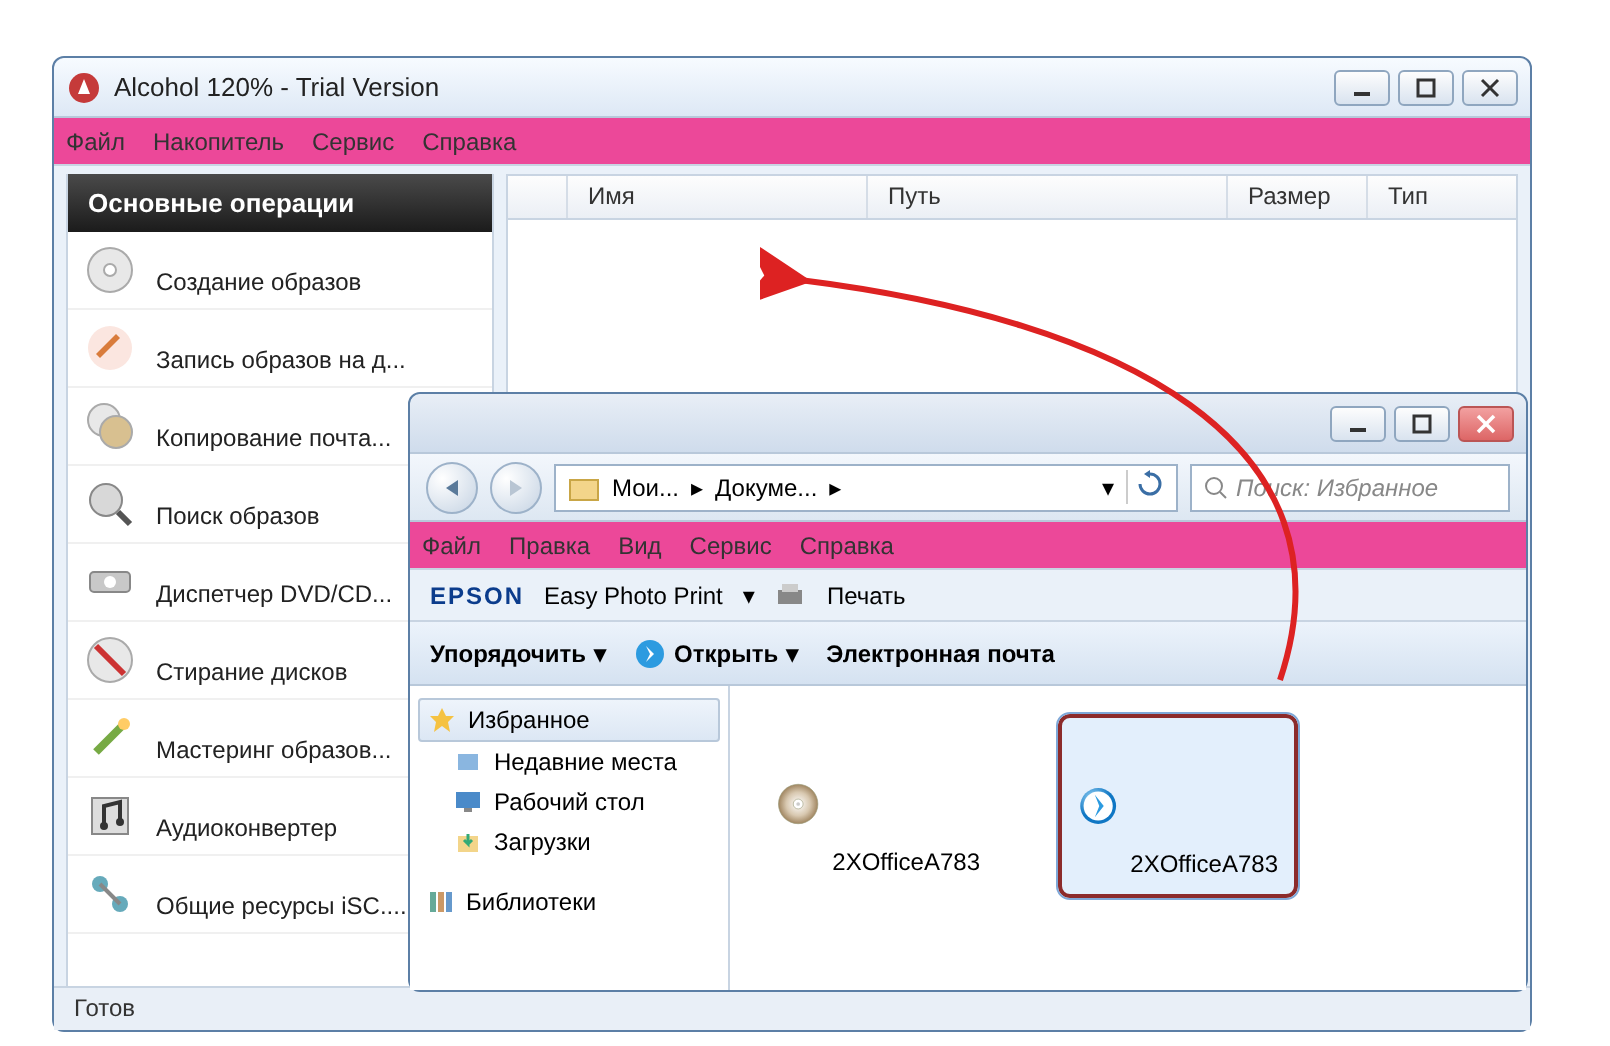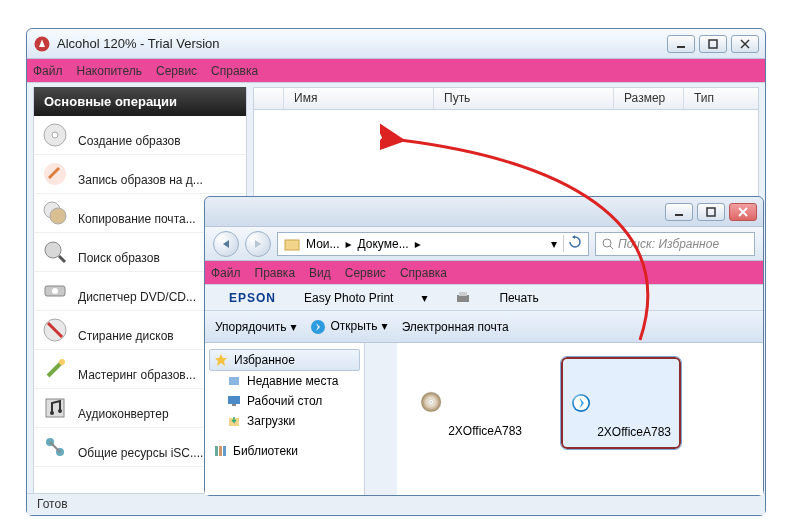--- a/index.html
+++ b/index.html
@@ -24,25 +24,25 @@
 .listhead { display:flex; height:22px; background:linear-gradient(#fdfdfd,#ebeff5); border-bottom:1px solid #c8d4e2; font-size:12px; color:#333; }
 .col { padding:3px 10px; border-right:1px solid #d5dde7; }
 .status { height:22px; font-size:12px; color:#333; padding:3px 10px; background:#e9eff7; border-top:1px solid #c8d4e2; }
 
 
 .exp-title { background: linear-gradient(#e8eef6,#cfdcec); }
 .navbar { height:34px; display:flex; align-items:center; gap:6px; padding:0 8px; background:linear-gradient(#f3f7fc,#dde7f2); border-bottom:1px solid #b8c8da; }
 .navbtn { width:26px; height:26px; border-radius:50%; background:radial-gradient(circle at 30% 30%,#fff,#c5d3e3); border:1px solid #9db2c9; display:flex; align-items:center; justify-content:center; }
 .addr { flex:1; height:24px; background:#fff; border:1px solid #9db2c9; display:flex; align-items:center; padding:0 6px; font-size:12px; gap:6px; }
 .search { width:160px; height:24px; background:#fff; border:1px solid #9db2c9; padding:0 6px; font-size:12px; color:#888; font-style:italic; display:flex; align-items:center; gap:4px; }
-.epsonbar { height:26px; display:flex; align-items:center; gap:28px; padding:0 24px; font-size:12px; background:#eaf1f9; border-bottom:1px solid #c8d4e2; }
+.epsonbar { height:26px; display:flex; align-items:center; gap:10px; padding:0 10px; font-size:12px; background:#eaf1f9; border-bottom:1px solid #c8d4e2; }
 .epson { color:#0b3c8c; font-weight:bold; letter-spacing:1px; }
 .toolbar { height:32px; display:flex; align-items:center; gap:14px; padding:0 10px; font-size:12px; background:linear-gradient(#ecf3fb,#d5e2f1); border-bottom:1px solid #b8c8da; }
-.toolbar .ti { display:flex; gap:4px; }
-.exp-body { display:flex; height:calc(100% - 30px - 34px - 24px - 26px - 32px);gap:32px; }
+.toolbar .ti { display:flex; align-items:center; gap:4px;font-weight:bold; }
+.exp-body { display:flex; height:calc(100% - 30px - 34px - 24px - 26px - 32px); }
 .tree { width:160px; background:#fff; border-right:1px solid #c8d4e2; font-size:12px; padding:6px 4px; }
 .treeitem { display:flex; align-items:center; gap:6px; padding:3px 4px; }
 .treeitem.fav { background:linear-gradient(#eef4fb,#dce7f4); border:1px solid #b8c8da; border-radius:2px; }
 .files { flex:1; background:#fff; display:flex; gap:30px; padding:14px; align-items:flex-start; }
 .file { width:120px; display:flex; flex-direction:row; align-items:flex-end; gap:6px; font-size:12px; padding:8px; border:1px solid transparent; border-radius:3px; }
 .file.sel { background:#e3effc; border:2px solid #8c2b2b; outline:1px solid #7fa8d8; border-radius:6px;}
 .ficon { width:72px; height:72px; }
 
 .arrow-svg { position:absolute; pointer-events:none; }
 </style>

